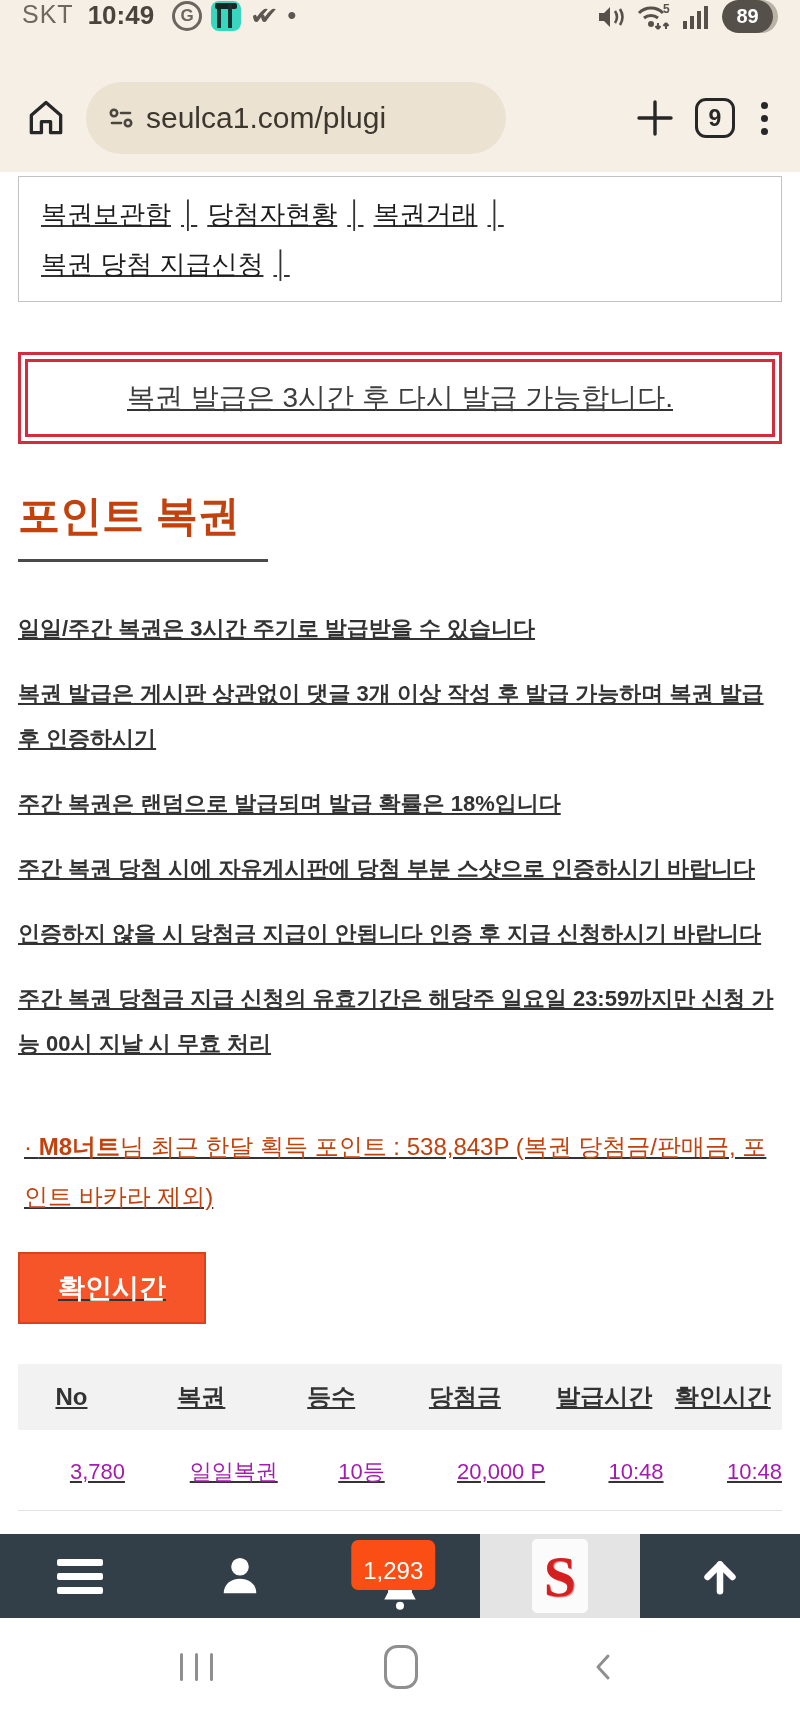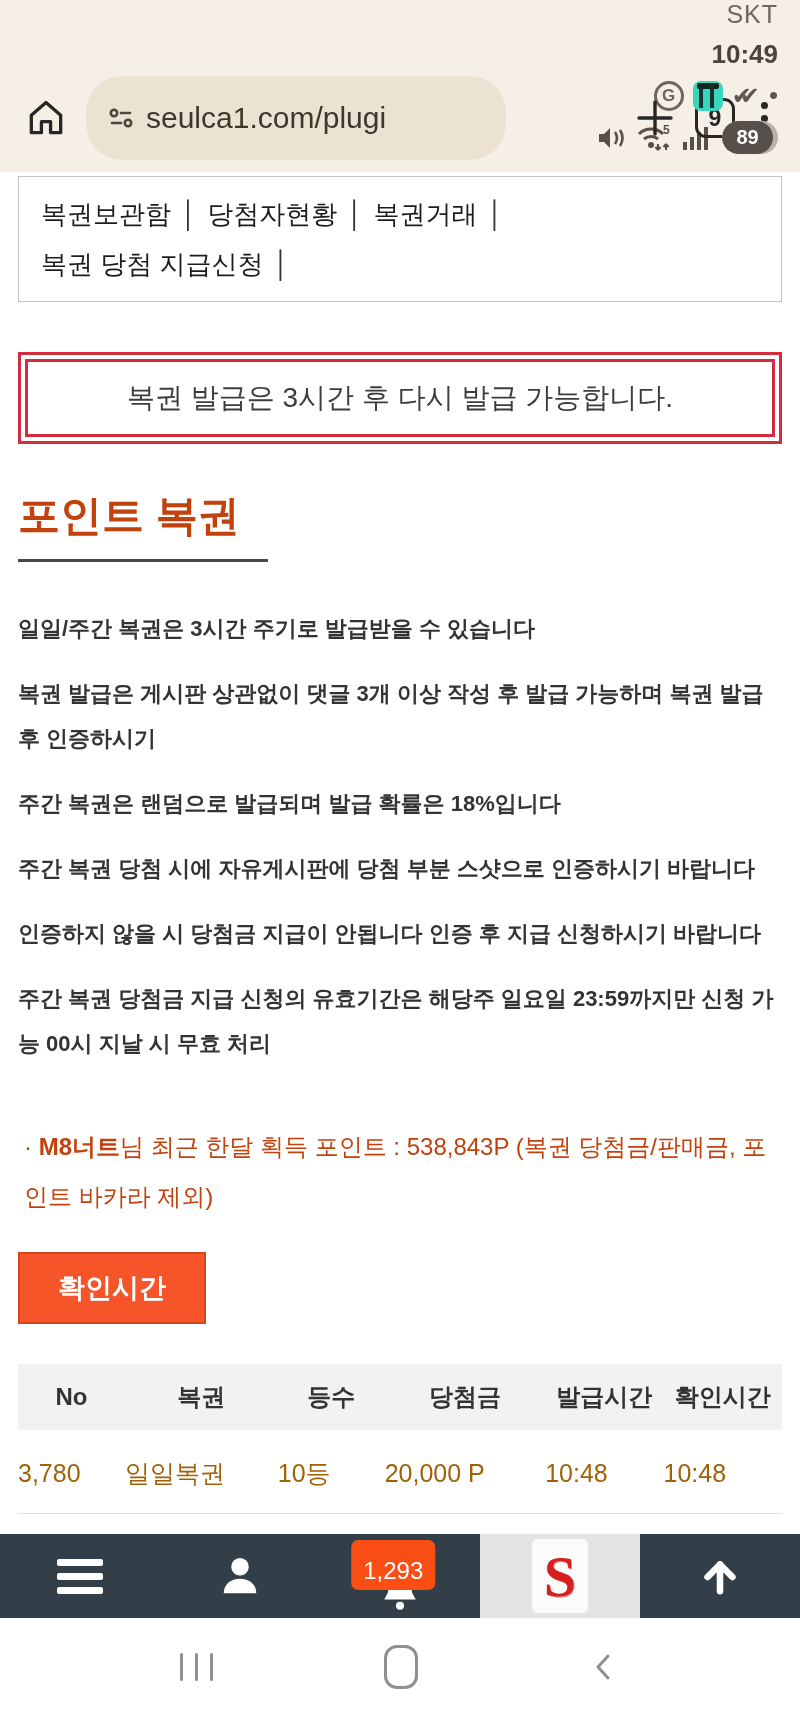--- a/index.html
+++ b/index.html
@@ -3,22 +3,22 @@
 <meta charset="utf-8">
 <style>
   * { margin:0; padding:0; box-sizing:border-box; }
   html,body { width:800px; height:1716px; }
   body {
     font-family:"Liberation Sans","DejaVu Sans",sans-serif;
     background:#ffffff; position:relative; overflow:hidden; color:#333;
   }
   
   .statusbar {
-    height:64px; background:#f5efe6; display:flex; align-items:flex-end;
-    padding:0 22px; gap:10px;flex-direction:column;
+    height:64px; background:#f5efe6; display:flex; align-items:flex-start;
+    padding:0 22px; gap:10px;
   }
   .sb-carrier { font-size:25px; color:#6e6860; letter-spacing:1px; }
   .sb-time { font-size:26px; font-weight:bold; color:#4a443d; margin-left:4px; }
   .sb-left-icons { display:flex; align-items:center; gap:9px; margin-left:8px; }
   .g-badge {
     width:30px; height:30px; border:3.5px solid #6b6560; border-radius:50%;
     display:flex; align-items:center; justify-content:center;
     font-size:17px; font-weight:800; color:#6b6560;
   }
   .teal-app { width:30px; height:30px; background:#38d5bf; border-radius:8px; position:relative; overflow:hidden; }
@@ -36,34 +36,34 @@
     position:absolute; left:0; top:0; bottom:0; width:51px; border-radius:17px;
     background:#55504a; color:#fff; font-size:20px; font-weight:bold;
     display:flex; align-items:center; justify-content:center;
   }
   
   .toolbar {
     height:108px; background:#f5efe6; display:flex; align-items:center;
     padding:0 24px; gap:18px;
   }
   .url-pill {
-    flex:0 0 420px; height:84px; background:#ebe2d1; border-radius:36px;
+    flex:0 0 420px; height:72px; background:#ebe2d1; border-radius:36px;
     display:flex; align-items:center; padding:0 22px; gap:12px; overflow:hidden;
   }
   .url-text { font-size:30px; color:#3c372f; white-space:nowrap; overflow:hidden; }
   .tab-box {
     width:40px; height:40px; border:3.5px solid #272727; border-radius:11px;
     display:flex; align-items:center; justify-content:center;
     font-size:23px; font-weight:bold; color:#272727;
   }
   .kebab { display:flex; flex-direction:column; gap:6px; padding:4px 8px; }
   .kebab i { width:7px; height:7px; background:#272727; border-radius:50%; }
   .tool-btn { display:flex; align-items:center; justify-content:center; }
   
-  .content { padding:4px 18px 0; background:#fff; }
+  .content { padding:4px 18px 0; background:#fff;text-decoration:underline; }
   .navbox {
     border:1px solid #c3c3c3; padding:12px 22px; font-size:26px; line-height:50px;
     color:#1c1c1c;
   }
   .navbox a { color:#1c1c1c; text-decoration:none; }
   .nav-sep { margin:0 10px; color:#333; }
   .notice-outer {
     margin-top:50px; border:3px solid #d22c3e; background:#fff; padding:4px;
   }
   .notice-inner {
@@ -90,21 +90,21 @@
   }
   .next-wrap { margin-left:58px; font-size:27px; color:#333; }
   .next-value { color:#e72c24; margin-left:10px; }
   
   .lotto-table { width:100%; margin-top:40px; border-collapse:collapse; }
   .lotto-table th {
     background:#f2f2f2; font-size:24px; font-weight:bold; color:#333;
     padding:17px 0; text-align:center;
   }
   .lotto-table td {
-    font-size:25px; color:#a16207; text-align:left; padding:27px 0 23px;
+    font-size:22px; color:#a21caf; text-align:right; padding:27px 0 23px;
   }
   .lotto-table tbody tr:first-child td { border-bottom:1px solid #e3e3e3; }
   col.c-no{width:14%} col.c-name{width:20%} col.c-rank{width:14%}
   col.c-prize{width:21%} col.c-issued{width:15.5%} col.c-checked{width:15.5%}
   
   .appbar {
     position:absolute; left:0; right:0; bottom:98px; height:84px;
     background:#323e48; display:flex;
   }
   .appbar-cell {

